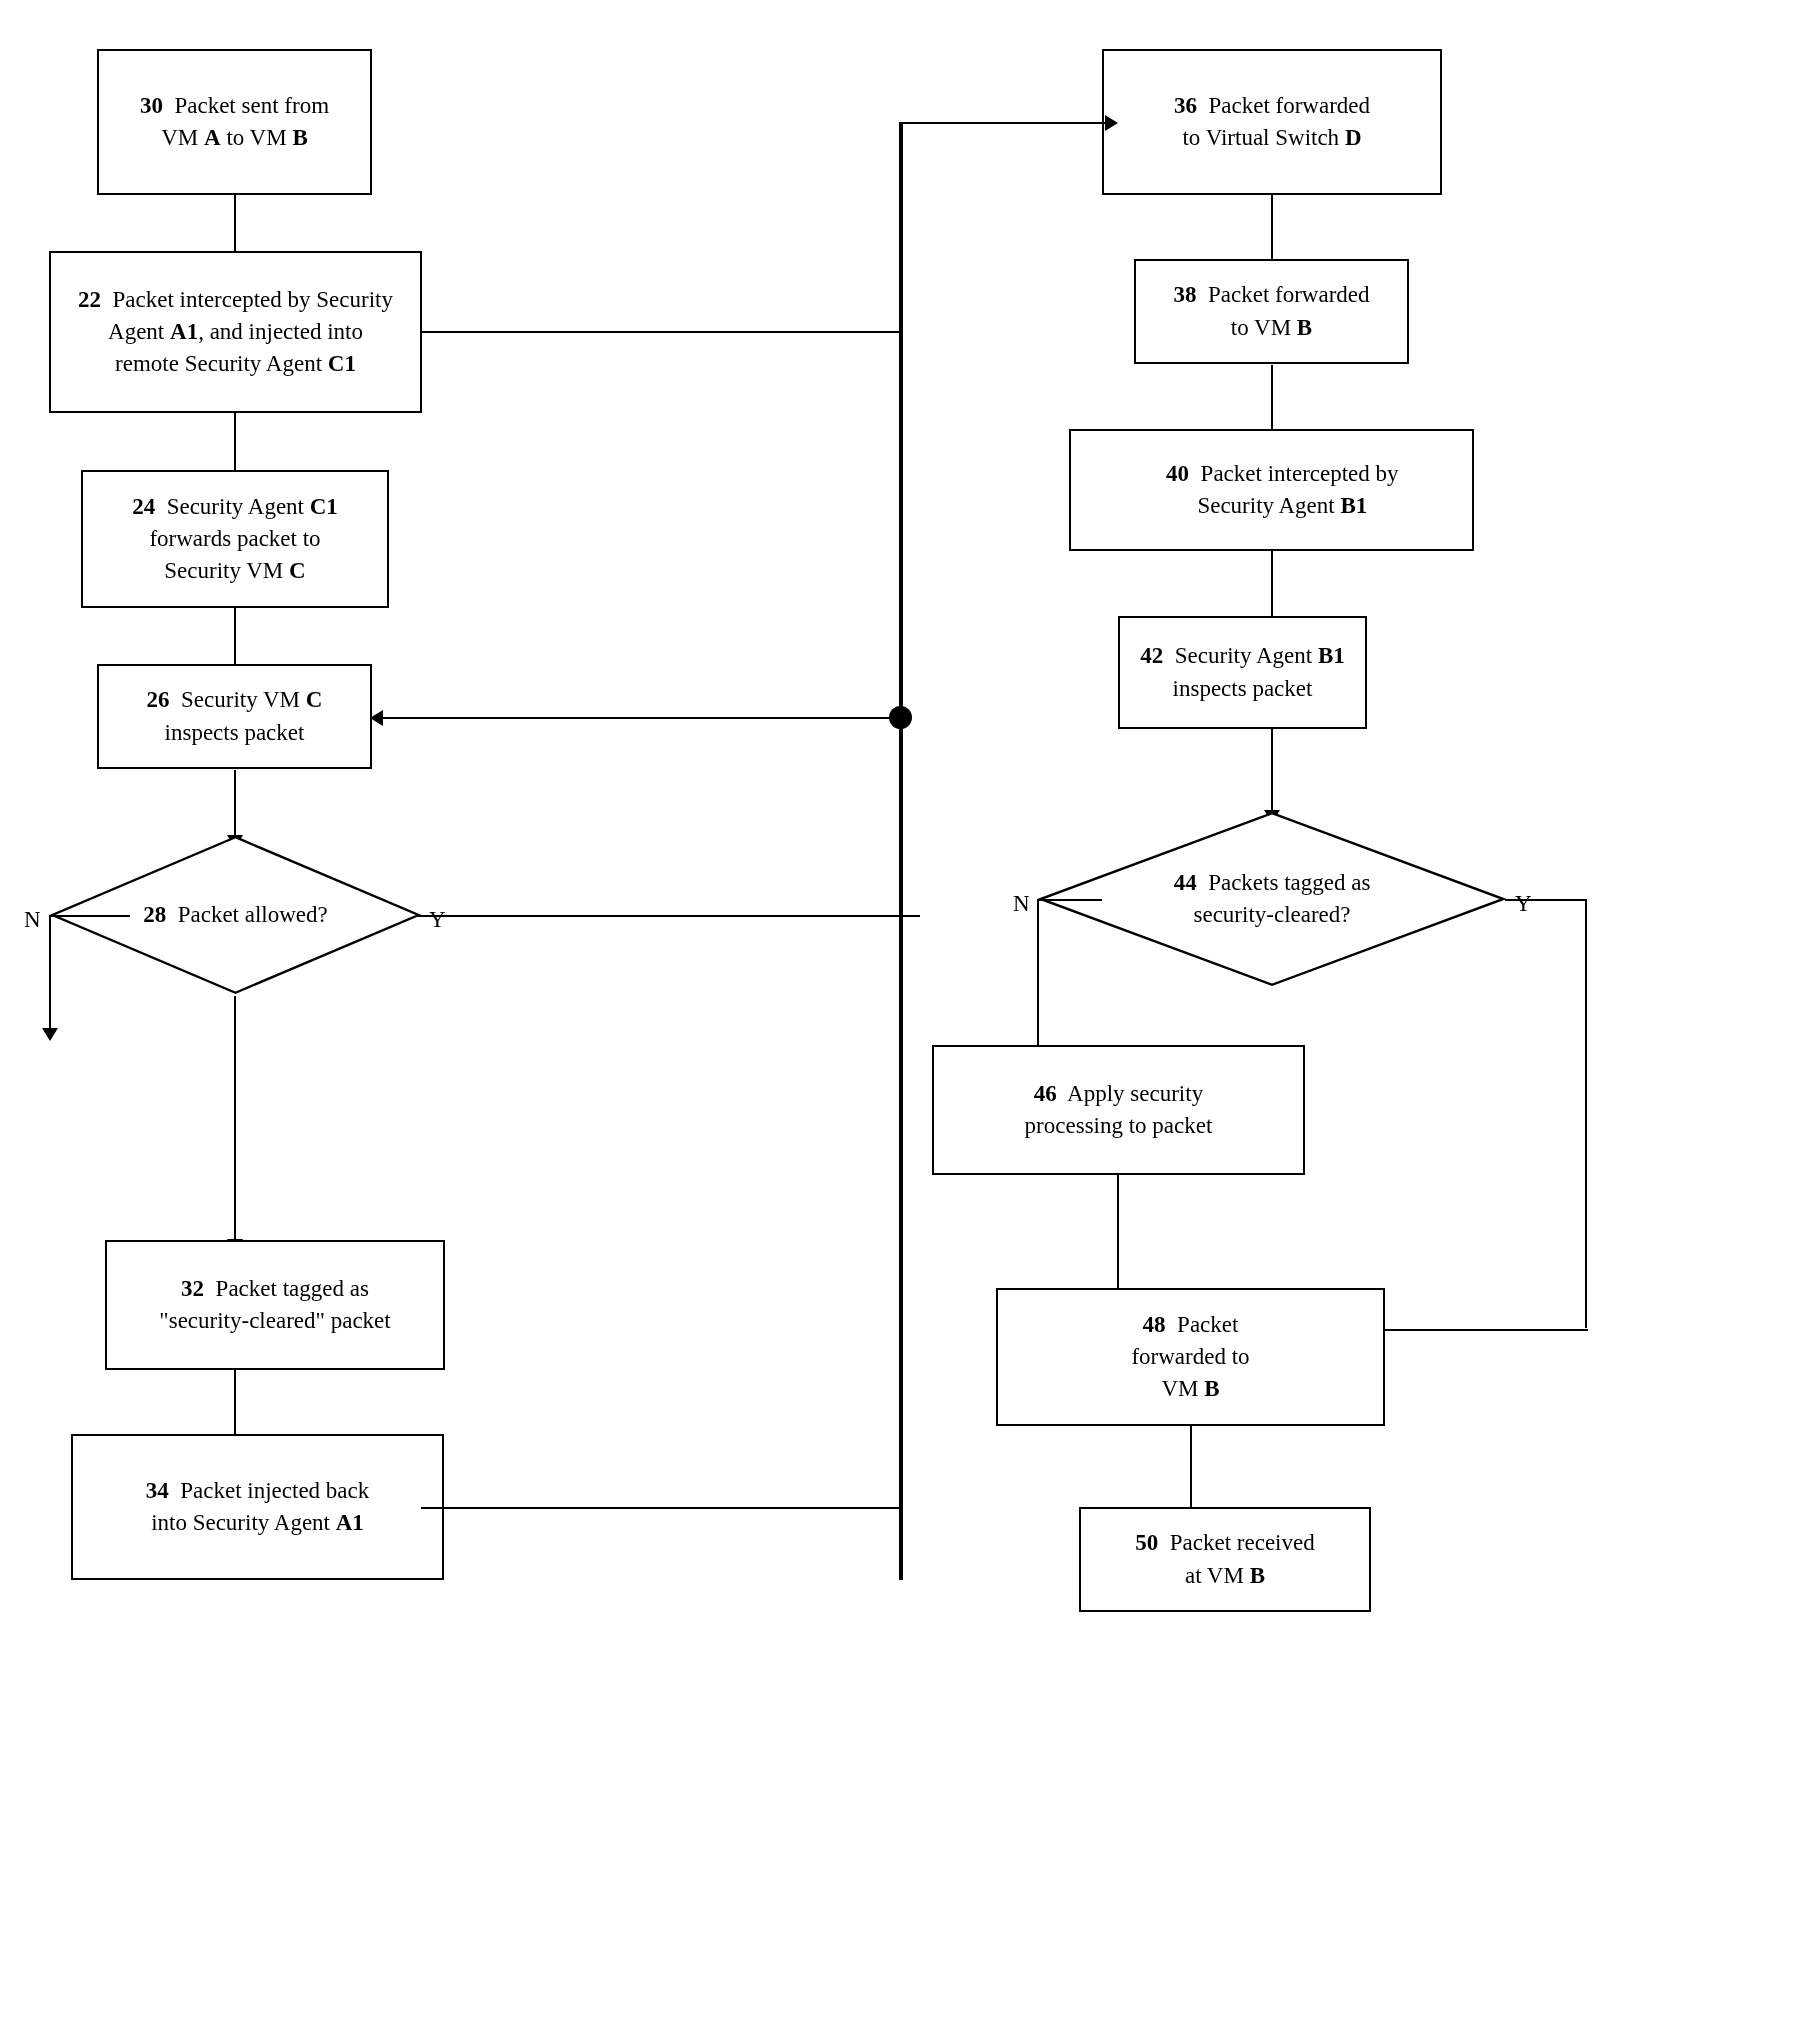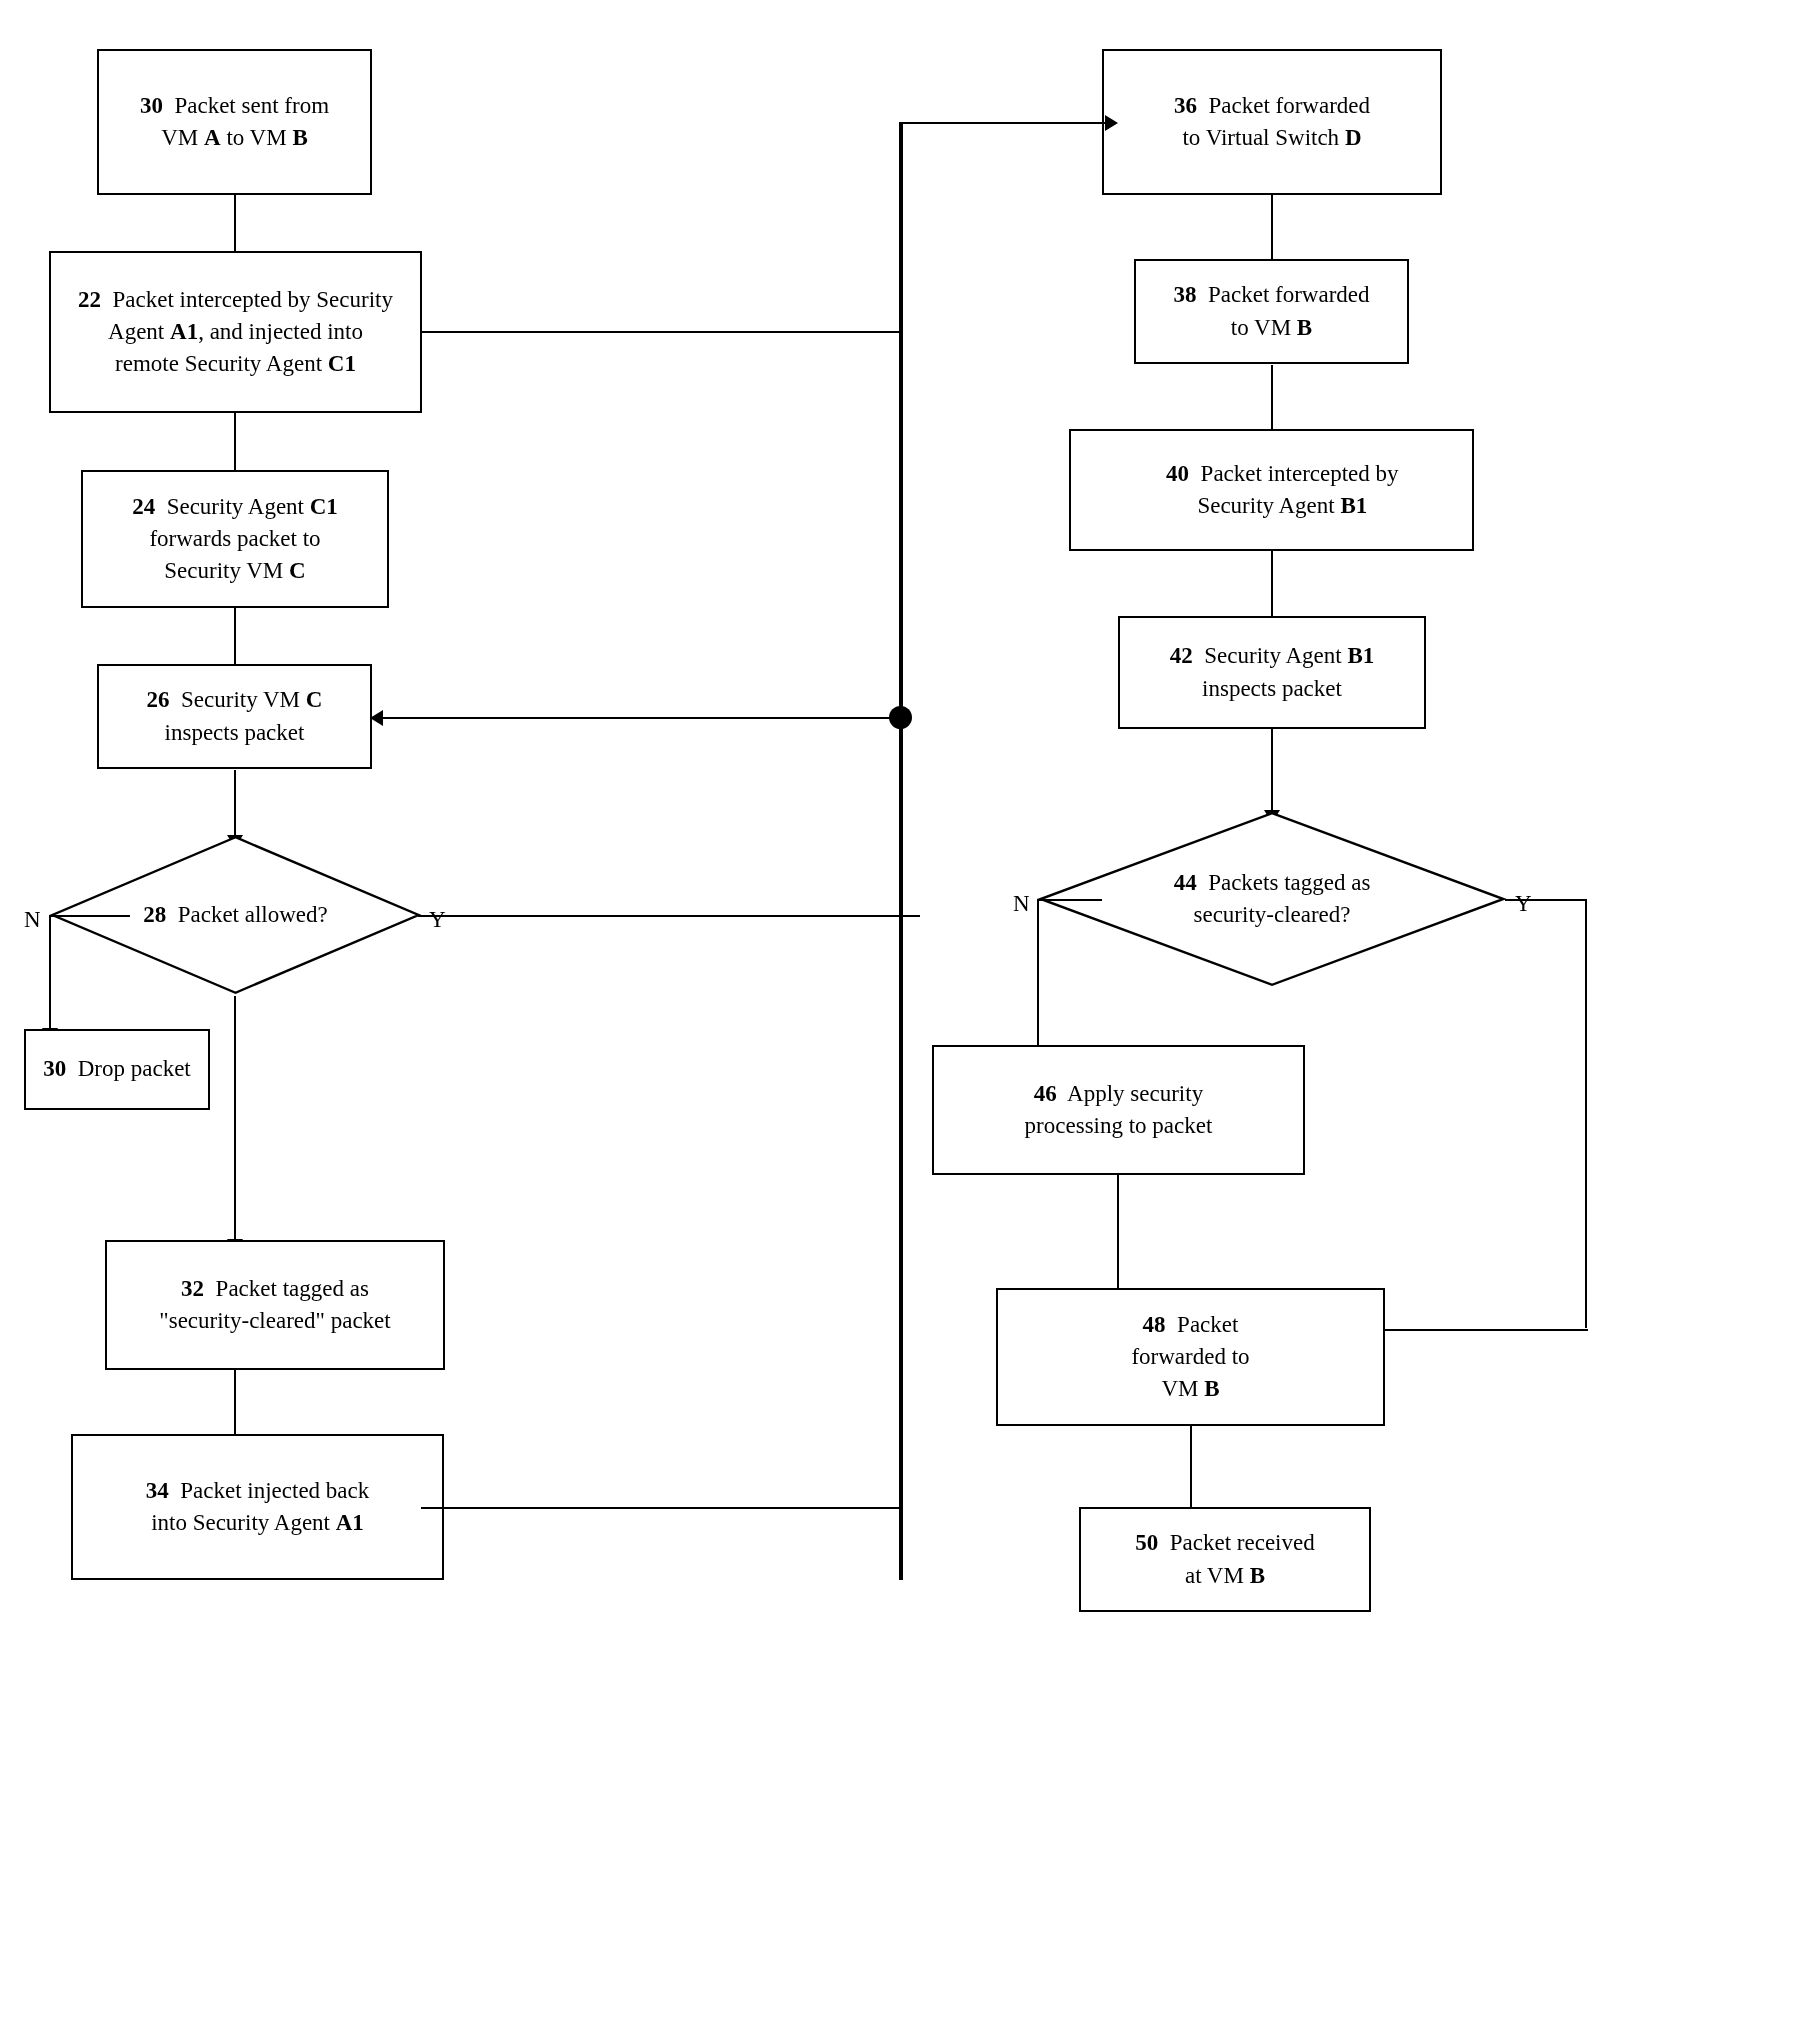--- a/index.html
+++ b/index.html
@@ -160,23 +160,20 @@
   <div class="label" style="left:24px; top:907px;">N</div>
 
   <div class="label" style="left:429px; top:907px;">Y</div>
 
   <div class="arrow arrow-h" style="left:49px; top:915px; width:81px;">
   </div>
   <div class="arrow arrow-v" style="left:49px; top:915px; height:113px;">
     <div class="arrowhead-down"></div>
   </div>
 
-  <div class="box" style="left:24px; top:1029px; width:186px; height:81px;">
-    <span><b>30</b>&nbsp; Drop packet</span>
-  </div>
 
   <div class="arrow arrow-h" style="left:418px; top:915px; width:502px;">
   </div>
 
   <div class="arrow arrow-v" style="left:234px; top:996px; height:243px;">
     <div class="arrowhead-down"></div>
   </div>
 
   <div class="box" style="left:65px; top:1240px; width:340px; height:130px;margin-left:40px;">
     <span><b>32</b>&nbsp; Packet tagged as<br>"security-cleared" packet</span>
@@ -207,21 +204,21 @@
   </div>
 
   <div class="box" style="left:1069px; top:429px; width:405px; height:122px;padding-left:33px;">
     <span><b>40</b>&nbsp; Packet intercepted by<br>Security Agent <b>B1</b></span>
   </div>
 
   <div class="arrow arrow-v" style="left:1271px; top:551px; height:65px;">
     <div class="arrowhead-down"></div>
   </div>
 
-  <div class="box" style="left:1118px; top:616px; width:308px; height:113px;">
+  <div class="box" style="left:1118px; top:616px; width:249px; height:113px;">
     <span><b>42</b>&nbsp; Security Agent <b>B1</b><br>inspects packet</span>
   </div>
 
   <div class="arrow arrow-v" style="left:1271px; top:729px; height:81px;">
     <div class="arrowhead-down"></div>
   </div>
 
   <div class="diamond" style="left:1037px; top:810px; width:470px; height:178px;">
     <div class="diamond-inner">
       <svg class="diamond-shape" viewBox="0 0 580 220" xmlns="http://www.w3.org/2000/svg">

